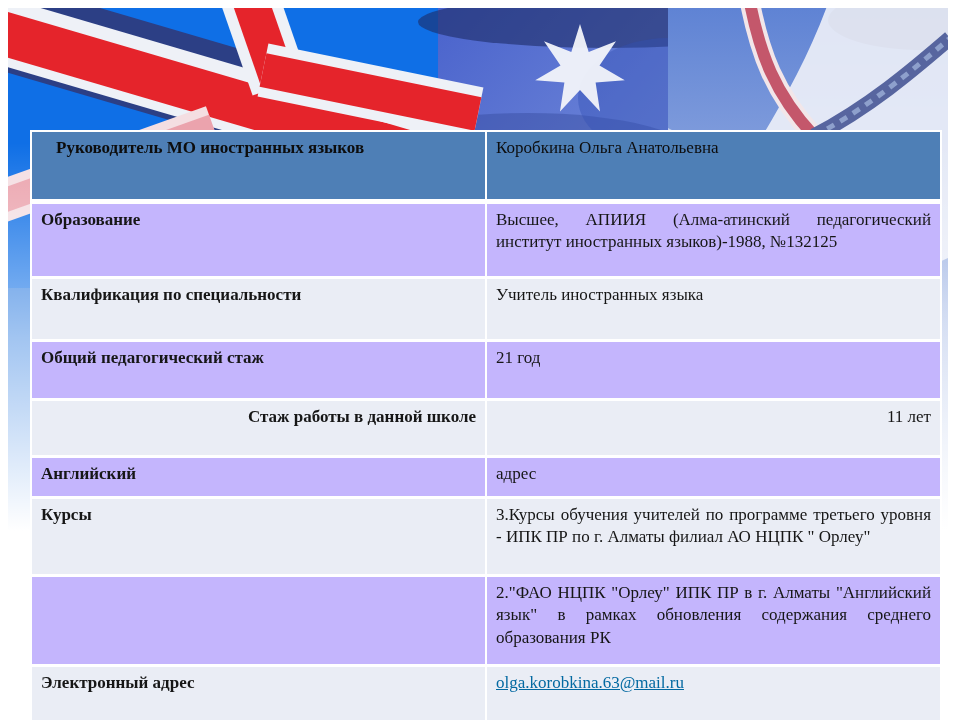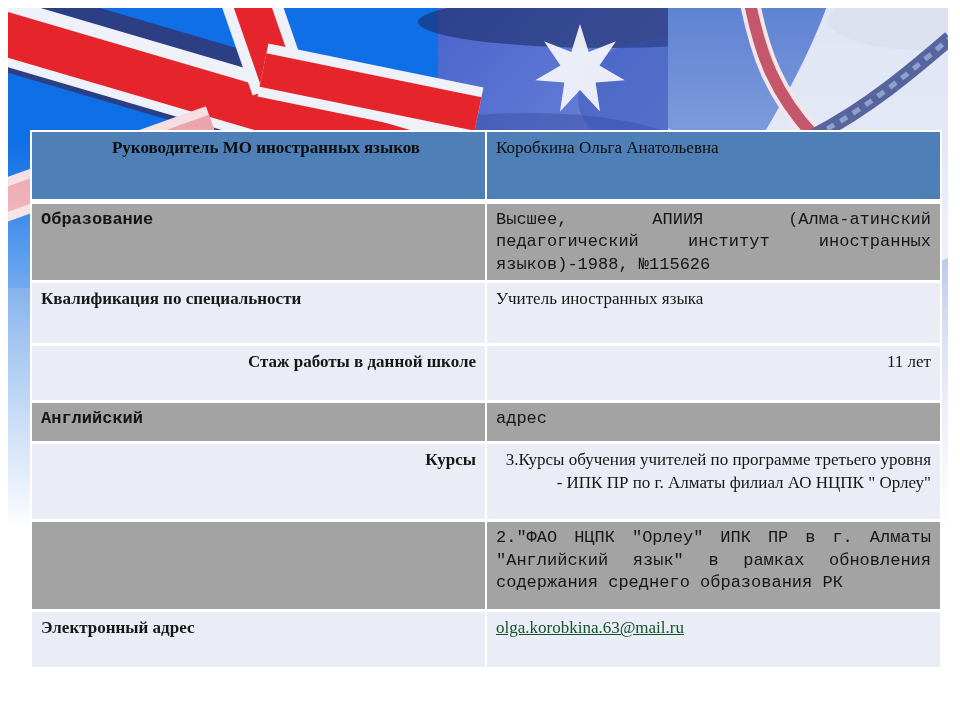--- a/index.html
+++ b/index.html
@@ -27,33 +27,33 @@
     vertical-align:top;
     padding:5px 9px 4px 9px;
     font-size:17px; line-height:1.32;
     color:#161616;
     border-bottom:3px solid #ffffff;
     overflow:hidden;
   }
   td.label { font-weight:bold; border-right:2px solid #ffffff; }
   td.value { text-align:justify;margin-top:43px; }
   tr.header td { background:#4e7fb6; border-bottom:5px solid #ffffff; color:#0d0d0d; }
-  tr.header td.label { padding-left:24px;text-align:center; }
-  tr.dark  td { background:#a3a3a3;font-family:Liberation Mono, monospace; }
+  tr.header td.label { padding-left:24px; }
+  tr.dark  td { background:#c4b5fd; }
   tr.light td { background:#eaedf5; }
   tr.r1 td { height:58px; }
   tr.r2 td { height:63px; }
   tr.r3 td { height:51px; }
   tr.r4 td { height:47px; }
   tr.r5 td { height:45px;text-align:right; }
   tr.r6 td { height:29px; }
-  tr.r7 td { height:66px;text-align:right; }
+  tr.r7 td { height:66px; }
   tr.r8 td { height:78px; }
   tr.r9 td { height:46px; }
-  a.email { color:#14532d; text-decoration:underline; }
+  a.email { color:#0369a1; text-decoration:underline; }
 </style>
 </head>
 <body>
 
 <div class="slide">
 
   <div class="photo">
     <svg viewBox="0 0 940 689" preserveAspectRatio="none">
       <defs>
         <linearGradient id="royal" x1="0" y1="0" x2="1" y2="1">
@@ -118,28 +118,32 @@
       </colgroup>
 
     <tbody>
         <tr class="header r1">
       <td class="label">Руководитель МО иностранных языков</td>
       <td class="value">Коробкина Ольга Анатольевна</td>
     </tr>
 
     <tr class="dark r2">
       <td class="label">Образование</td>
-      <td class="value">Высшее, АПИИЯ (Алма-атинский педагогический институт иностранных языков)-1988, №115626</td>
+      <td class="value">Высшее, АПИИЯ (Алма-атинский педагогический институт иностранных языков)-1988, №132125</td>
     </tr>
 
     <tr class="light r3">
       <td class="label">Квалификация по специальности</td>
       <td class="value">Учитель иностранных языка</td>
     </tr>
 
+    <tr class="dark r4">
+      <td class="label">Общий педагогический стаж</td>
+      <td class="value">21 год</td>
+    </tr>
 
     <tr class="light r5">
       <td class="label">Стаж работы в данной школе</td>
       <td class="value">11 лет</td>
     </tr>
 
     <tr class="dark r6">
       <td class="label">Английский</td>
       <td class="value">адрес</td>
     </tr>

